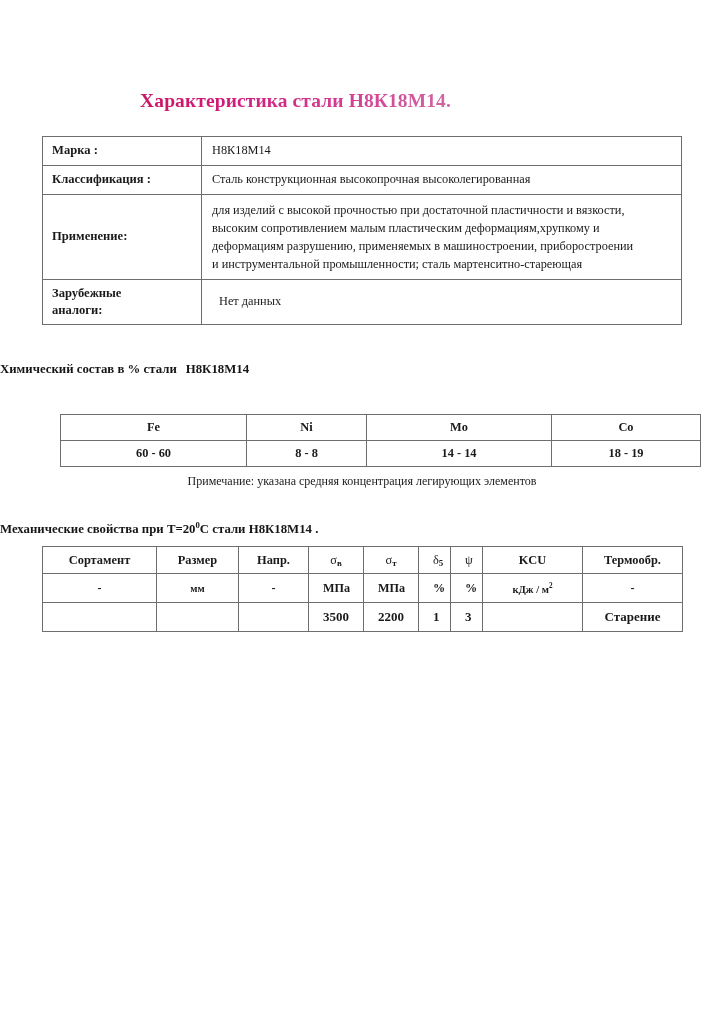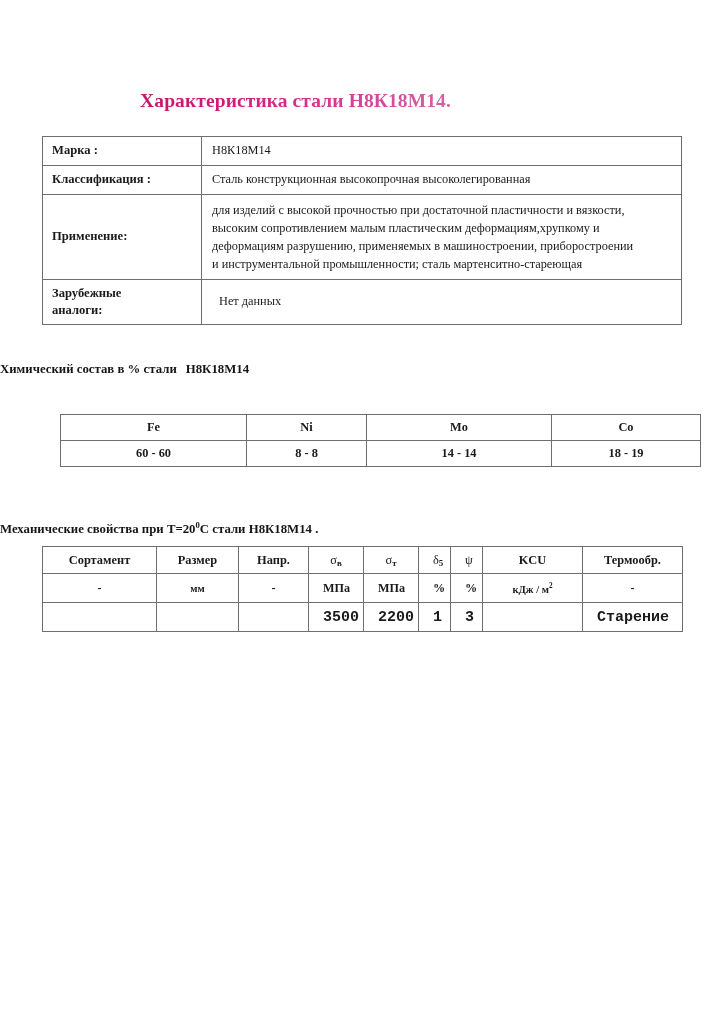--- a/index.html
+++ b/index.html
@@ -147,21 +147,21 @@
   }
   .t-mech td {
     text-align: center;
     font-size: 12.2px;
     font-weight: bold;
     height: 20px;
     padding: 2px 14px;
   }
   .t-mech tr.r-head td { height: 22px; font-size: 12.4px; }
   .t-mech tr.r-units td { height: 24px; }
-  .t-mech tr.r-vals td { height: 24px; font-size: 15px; font-family: Liberation Mono, monospace; }
+  .t-mech tr.r-vals td { height: 24px; font-size: 13px; }
   .t-mech col.m1 { width: 114px; }
   .t-mech col.m2 { width: 82px; }
   .t-mech col.m3 { width: 70px; }
   .t-mech col.m4 { width: 55px; }
   .t-mech col.m5 { width: 55px; }
   .t-mech col.m6 { width: 32px; }
   .t-mech col.m7 { width: 32px; }
   .t-mech col.m8 { width: 100px; }
   .t-mech col.m9 { width: 100px; }
   .t-mech .small-term { font-size: 8.4px; font-weight: bold; }
@@ -226,20 +226,21 @@
       </tr>
       <tr>
         <td>60 - 60</td>
         <td>8 - 8</td>
         <td>14 - 14</td>
         <td>18 - 19</td>
       </tr>
     </tbody>
   </table>
 
+  <div class="note">Примечание: указана средняя концентрация легирующих элементов</div>
 
   <div class="sec-head" id="head-mech">
     <span>Механические свойства при T=20</span><sup class="deg">0</sup><span>C стали Н8К18М14 .</span>
   </div>
 
   <table class="t-mech">
     <colgroup>
       <col class="m1">
         <col class="m2">
         <col class="m3">

